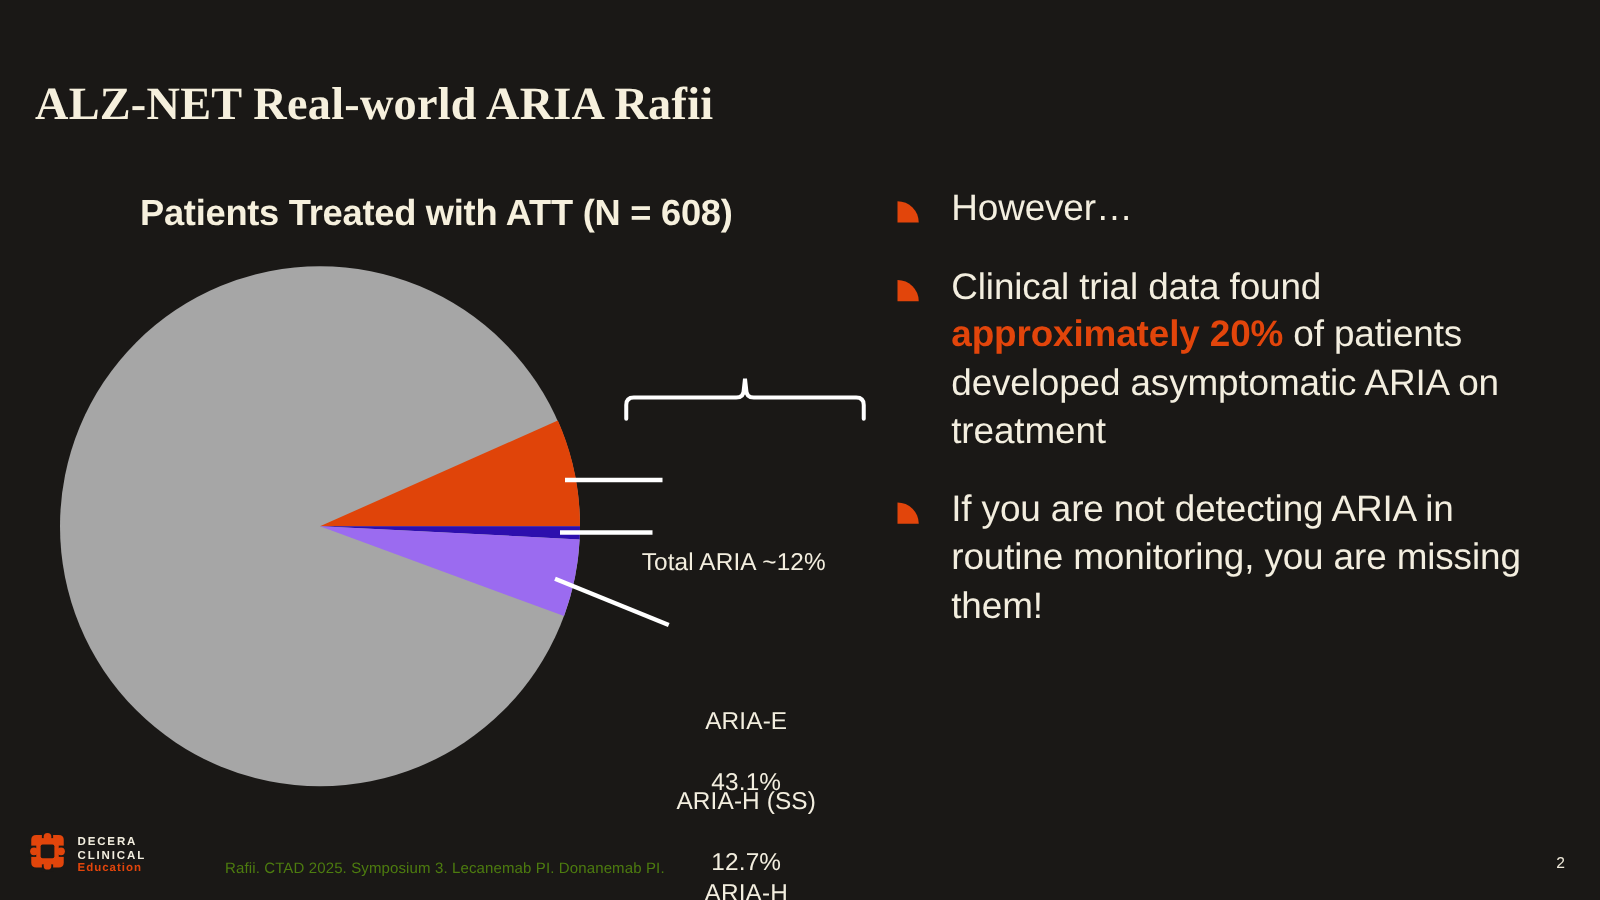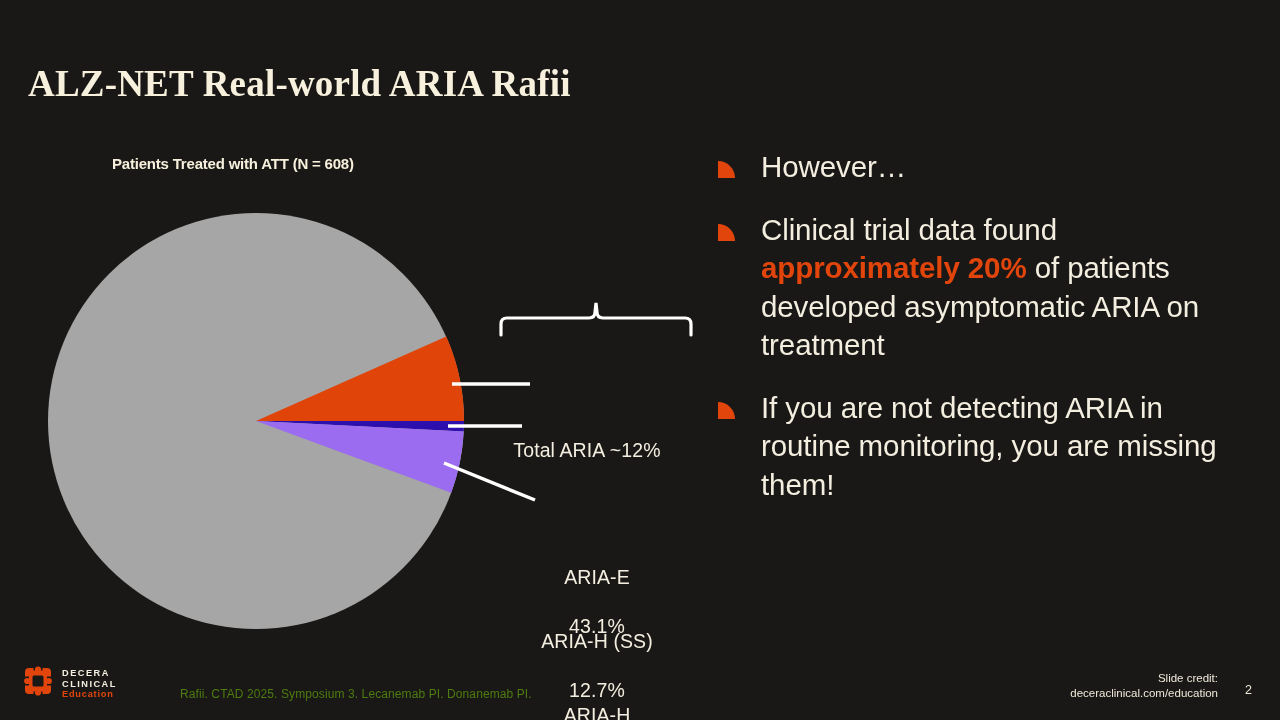--- a/index.html
+++ b/index.html
@@ -27,21 +27,21 @@
     letter-spacing: 0.2px;
     color: #f6f0dd;
     white-space: nowrap;
   }
 
   
   .chart-title {
     position: absolute;
     left: 112px;
     top: 155px;
-    font-size: 15px;
+    font-size: 29px;
     font-weight: bold;
     color: #f6f0dd;
     letter-spacing: -0.2px;
     white-space: nowrap;
   }
   .pie-wrap {
     position: absolute;
     left: 0px;
     top: 190px;
     width: 720px;
@@ -226,20 +226,16 @@
   </svg>
 
   <div class="logo-text">
     <div class="logo-line">DECERA</div>
     <div class="logo-line">CLINICAL</div>
     <div class="logo-line edu">Education</div>
   </div>
 
   <div class="citation">Rafii. CTAD 2025. Symposium 3. Lecanemab PI. Donanemab PI.</div>
 
-  <div class="credit">
-    <div>Slide credit:</div>
-    <div>deceraclinical.com/education</div>
-  </div>
 
   <div class="page-num">2</div>
 
 </div>
 
 </body></html>

